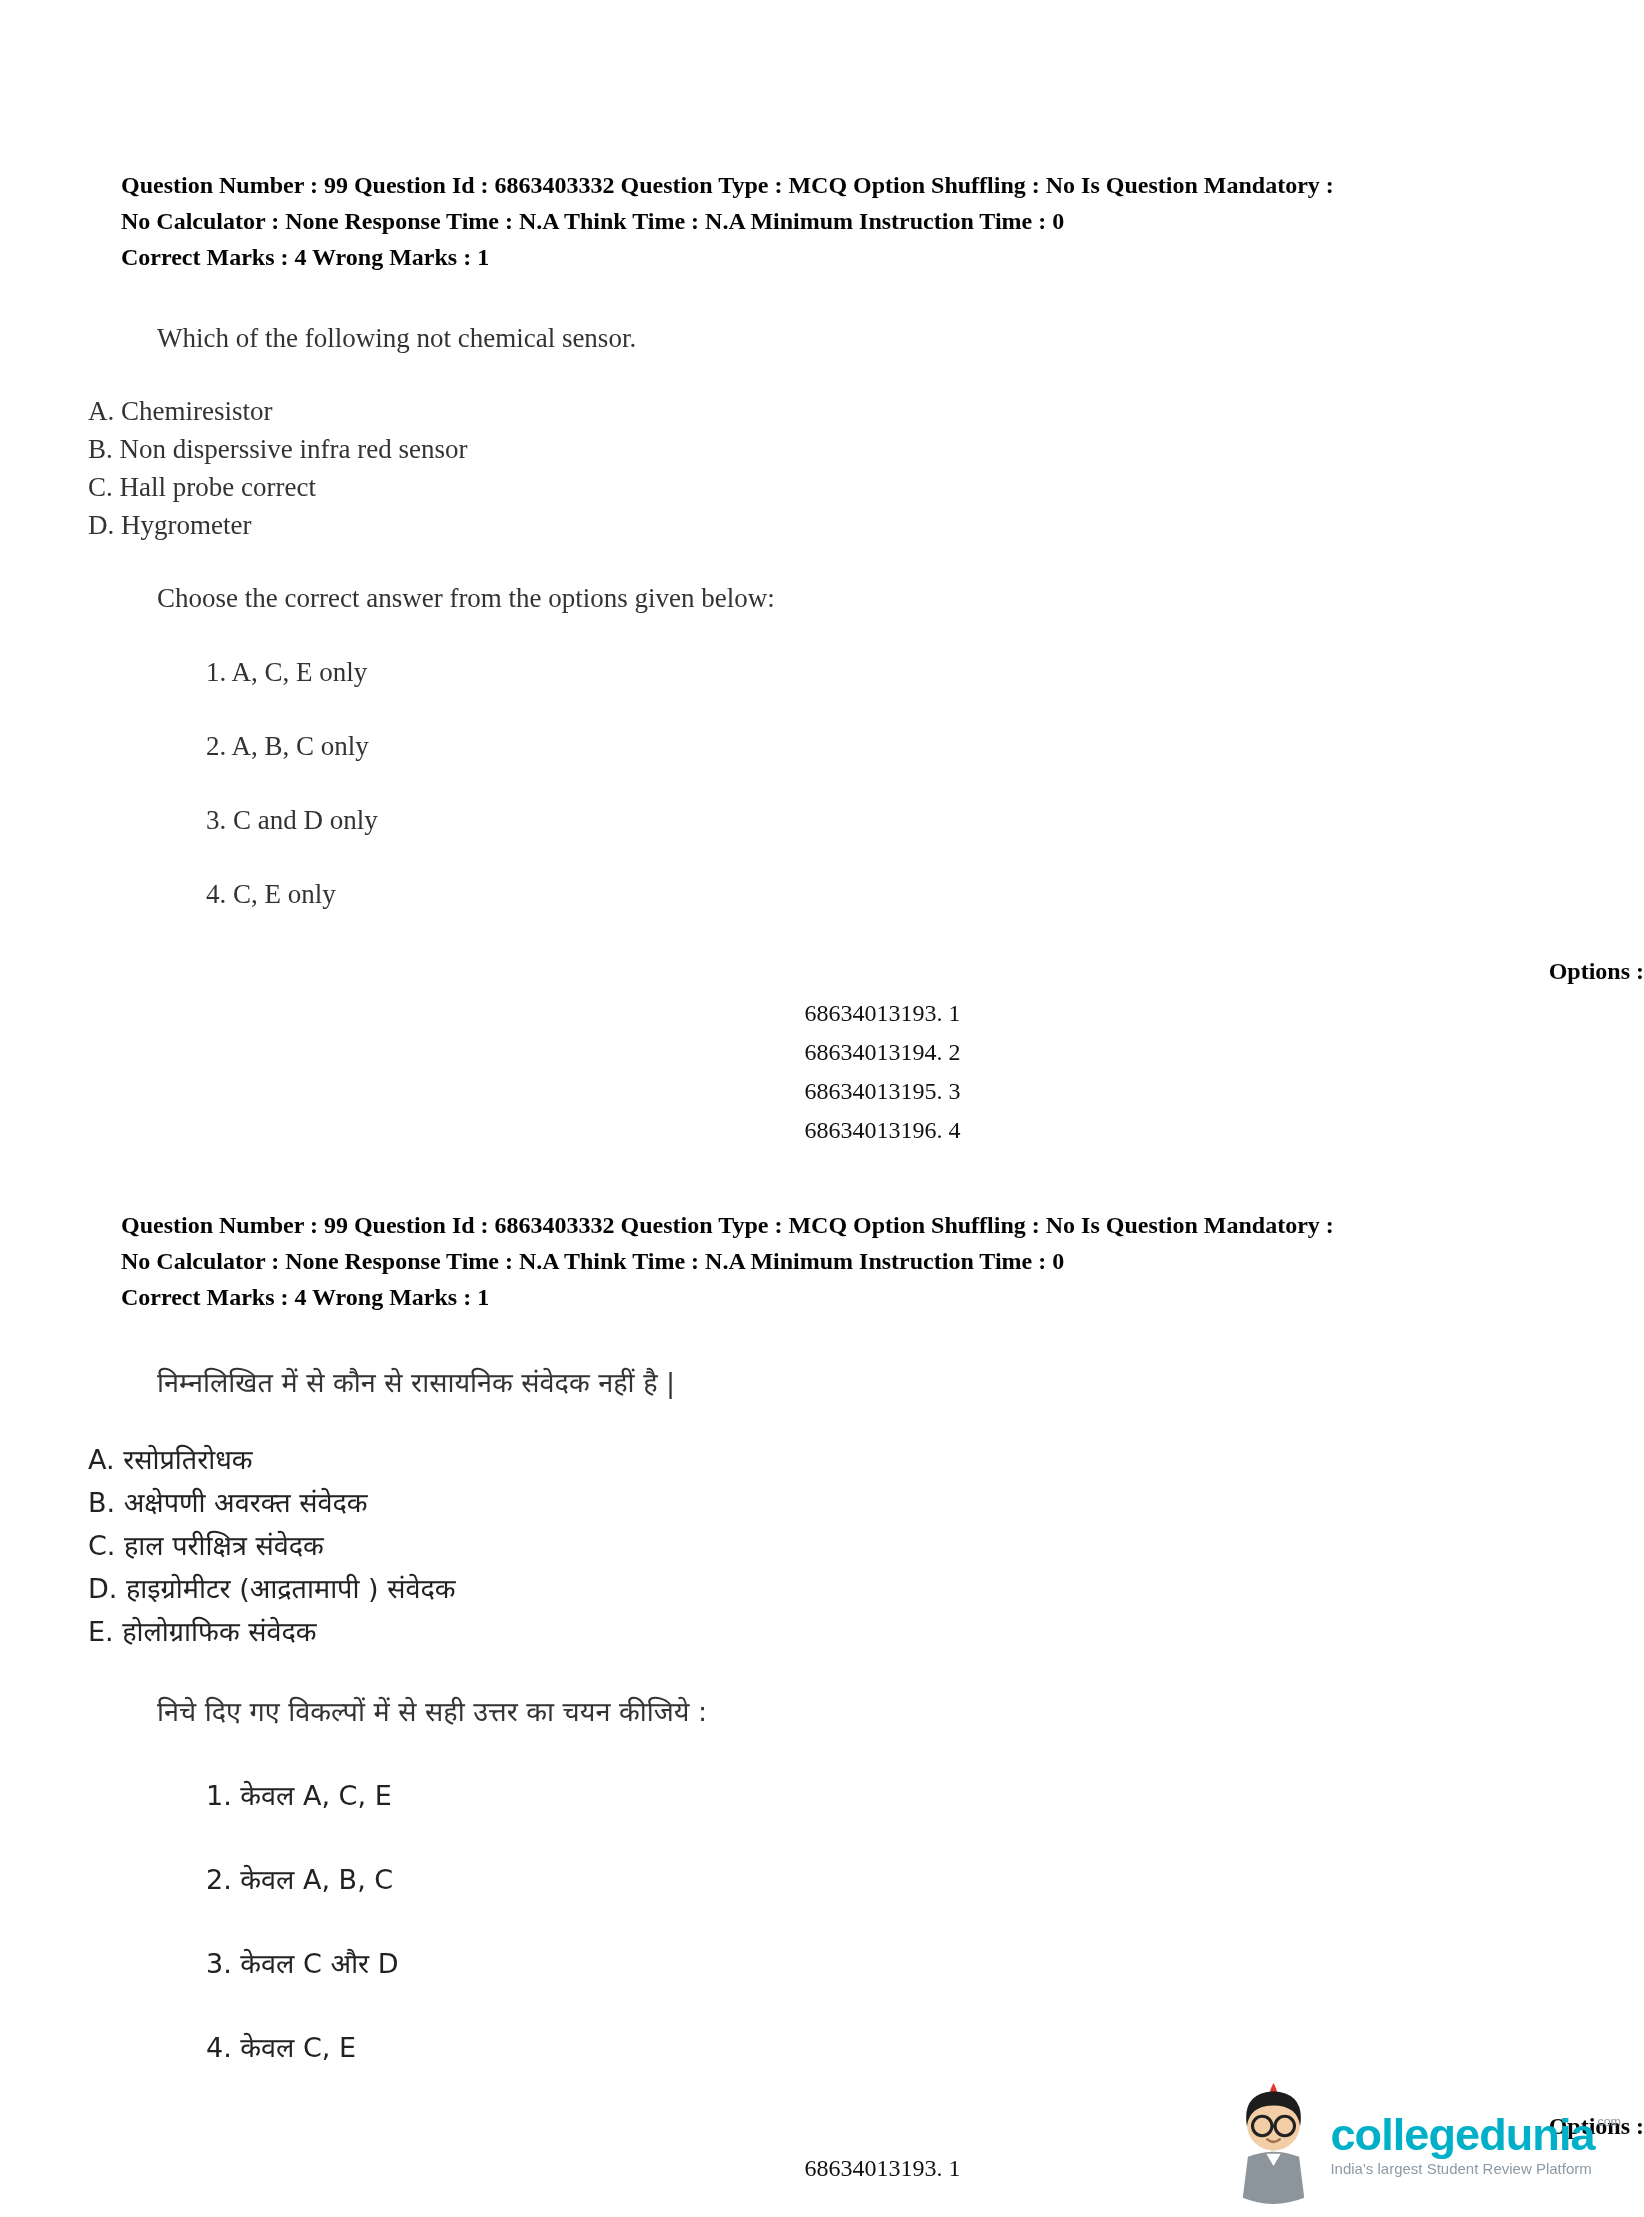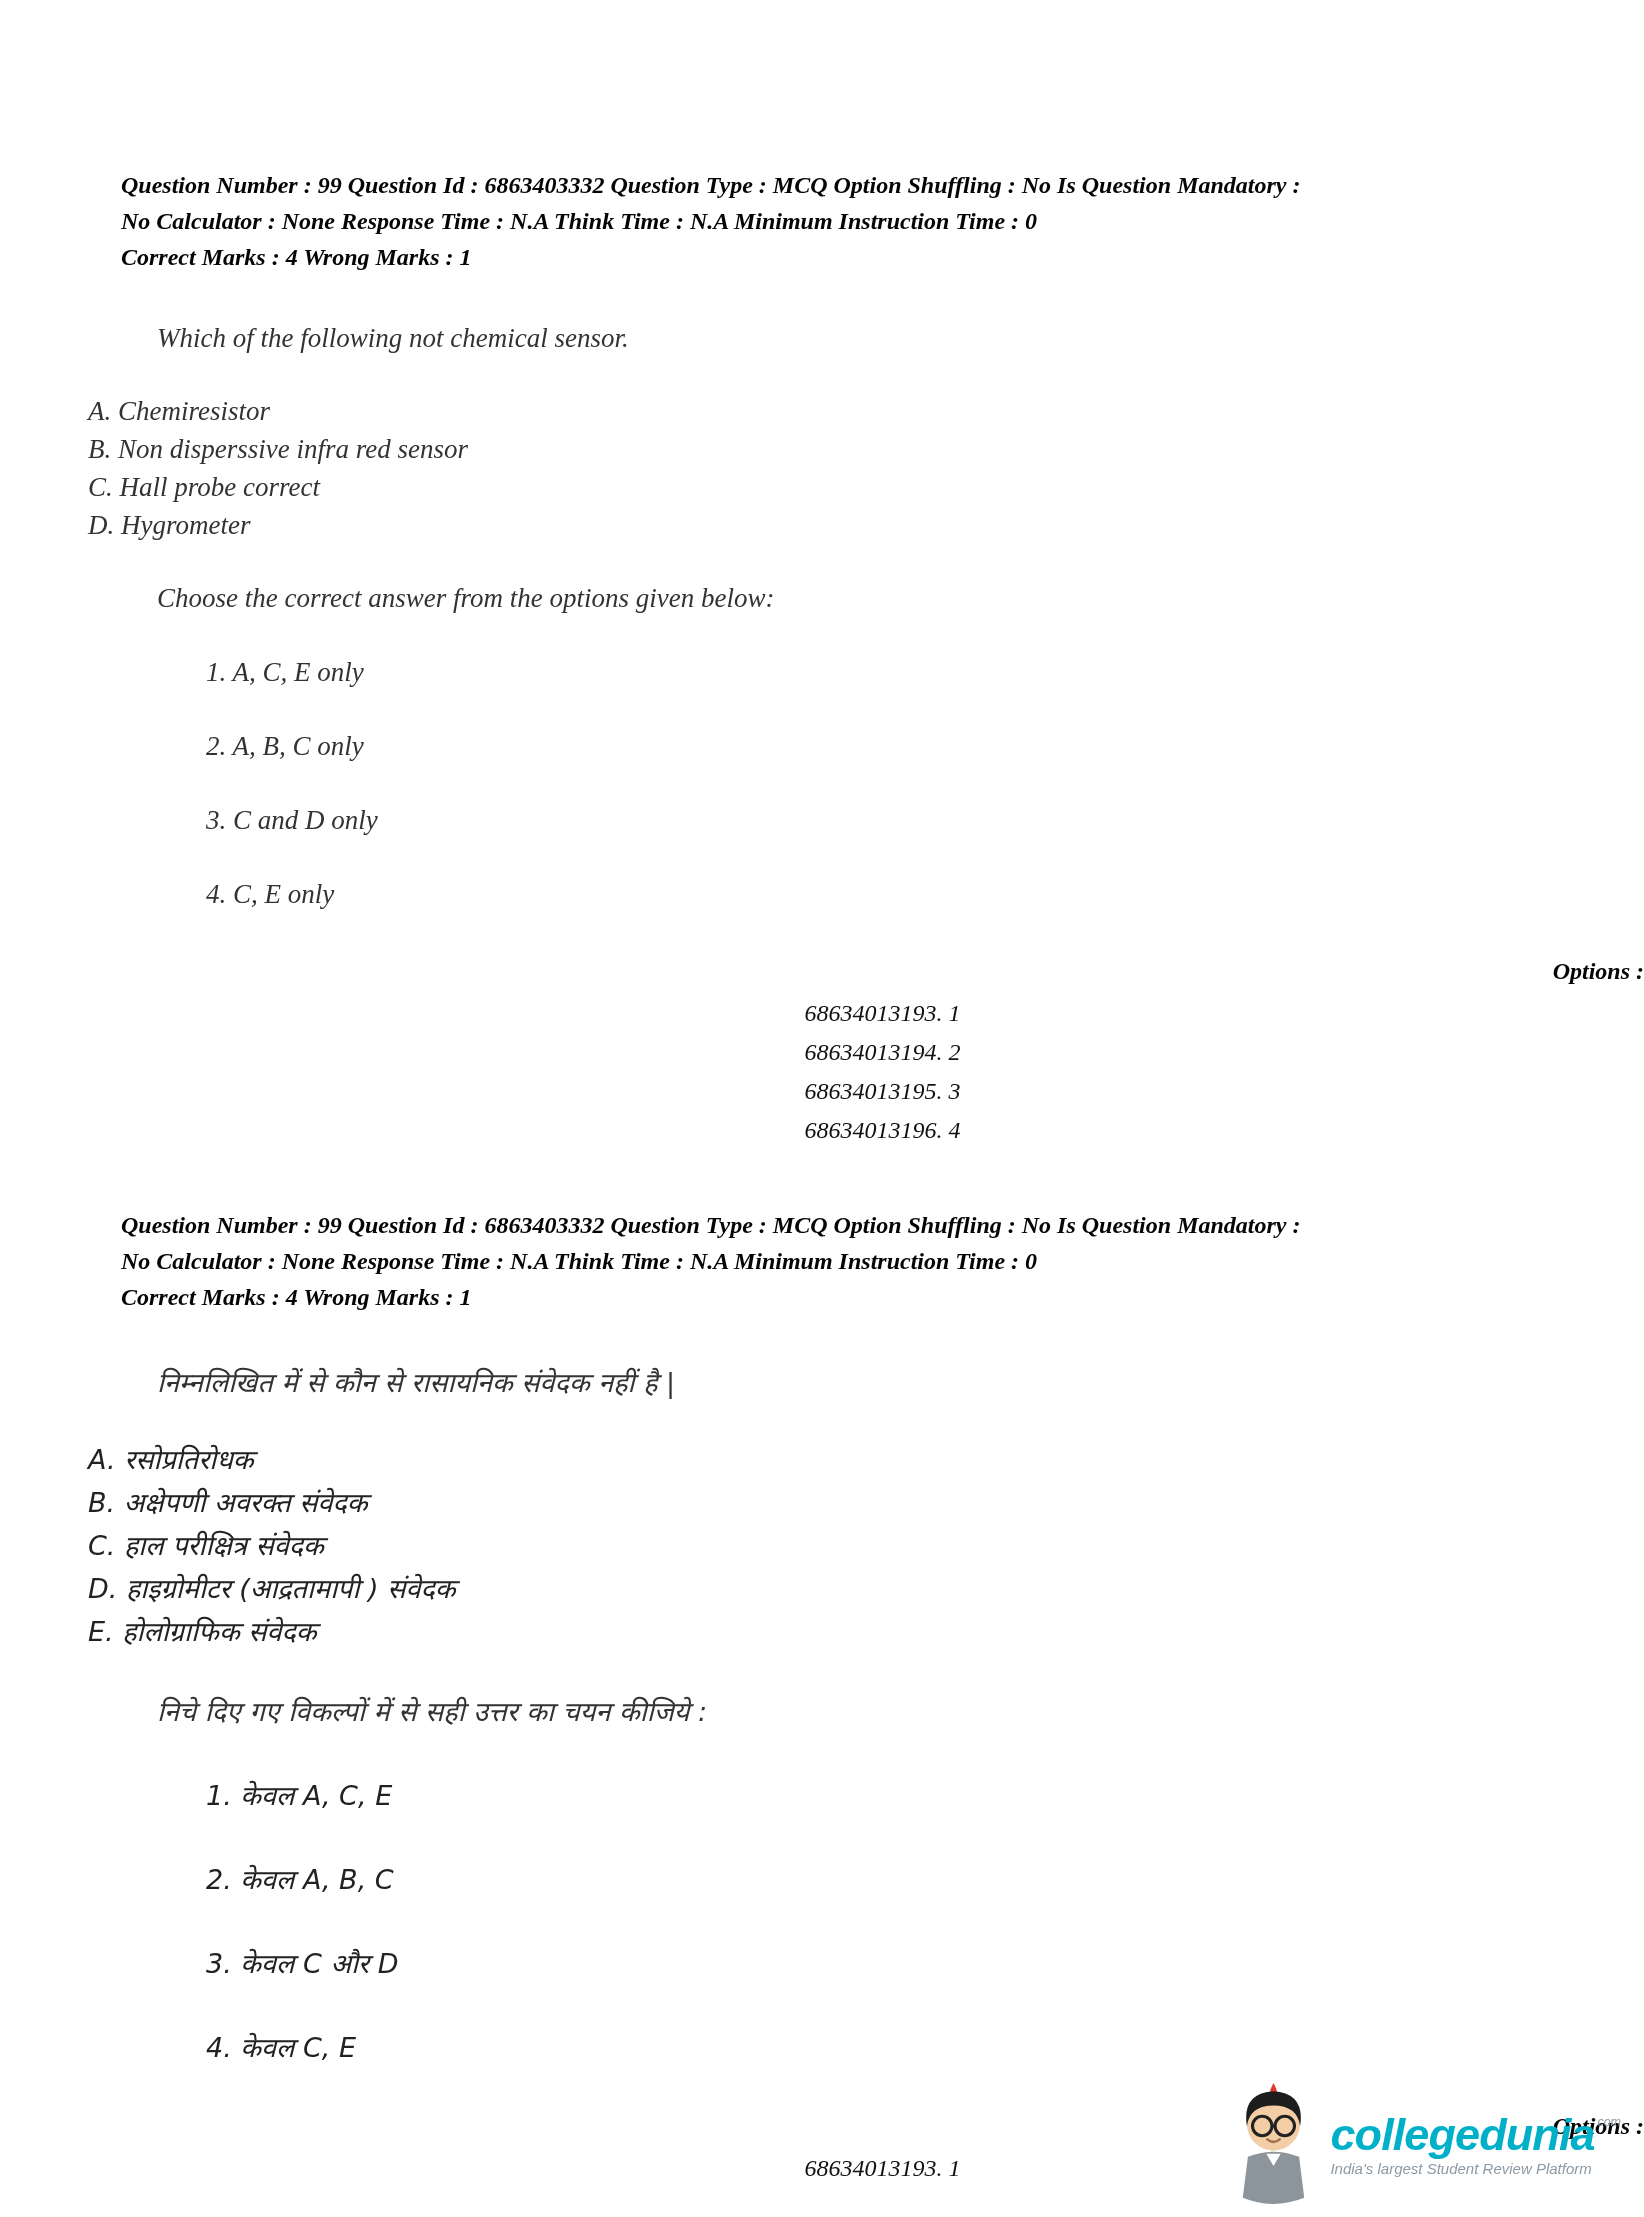--- a/index.html
+++ b/index.html
@@ -4,21 +4,20 @@
 <style>
   html,body{margin:0;padding:0;background:#ffffff;}
   .page{
     position:relative;
     width:1644px;
     height:2217px;
     background:#ffffff;
     overflow:hidden;
     font-family:"Liberation Serif", serif;
     color:#000;
-    font-style:italic;
   }
   
   .qblock{position:relative;}
   .meta{padding:0 99px 0 121px;}
   .meta-line{
     font-weight:bold;
     font-size:24px;
     line-height:36px;
     color:#050505;
   }

